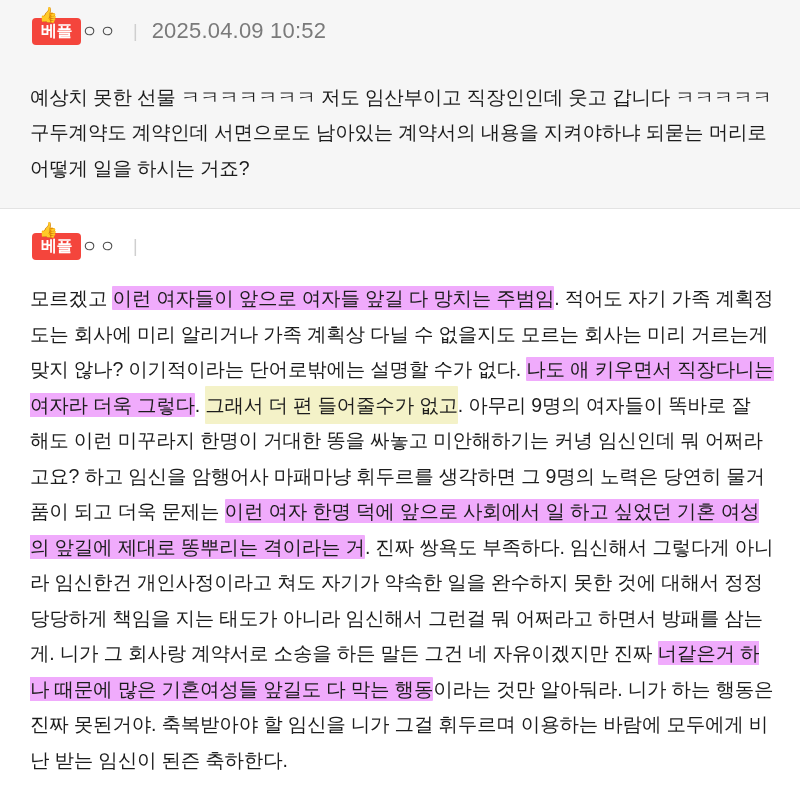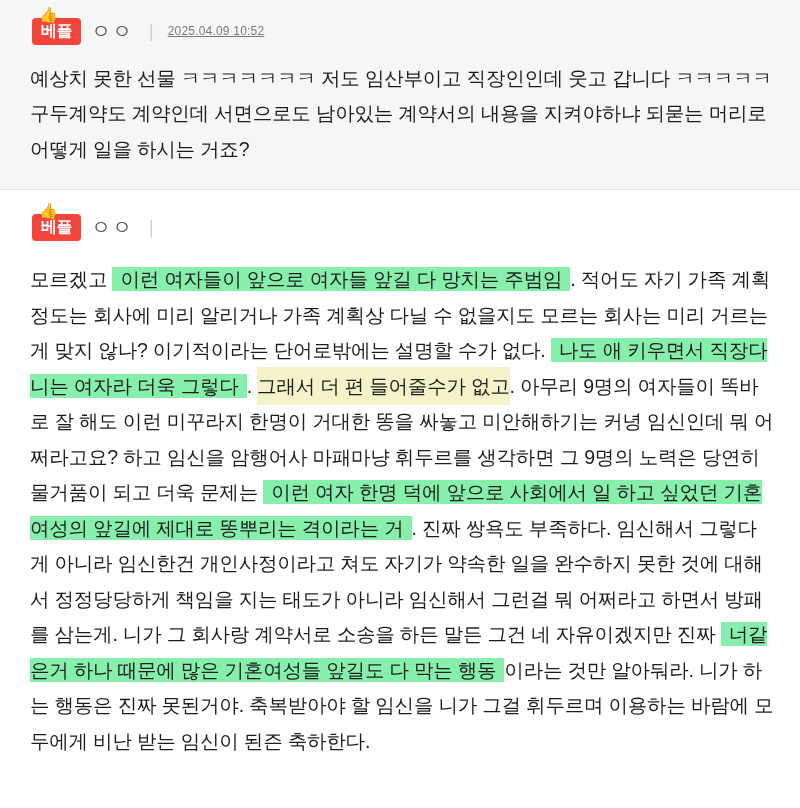--- a/index.html
+++ b/index.html
@@ -69,60 +69,59 @@
   .badge .thumb {
     position: absolute;
     top: -11px;
     left: 7px;
     font-size: 15px;
     color: #c9c9c9;
     line-height: 1;
   }
 
   .author {
-    margin-left: 10px;
-    font-size: 20px;
+    margin-left: 0;
+    font-size: 17px;
     color: #4d4d4d;
     letter-spacing: 1px;
   }
 
   .sep {
     margin: 0 14px 0 16px;
     color: #cfcfcf;
     font-size: 18px;
     line-height: 1;
   }
 
   .timestamp {
-    font-size: 12px;
+    font-size: 22px;
     color: #7a7a7a;
     letter-spacing: 0.2px;
-    text-decoration: underline;
   }
 
   .body-text {
     padding: 0 26px 0 30px;
     font-size: 19.5px;
     line-height: 1.82;
     color: #1c1c1c;
     letter-spacing: -0.2px;
     word-break: break-all;
   }
   .comment.first .body-text {
-    margin-top: 13px;
+    margin-top: 32px;
   }
   .comment.second .body-text {
     margin-top: 18px;
   }
 
   
   mark.pink {
-    background: #86efac;
+    background: #f0abfc;
     color: #1c1c1c;
-    padding: 1px 8px;
+    padding: 1px 0;
     border-radius: 1px;
   }
   mark.yellow {
     background: #f4f2c8;
     color: #1c1c1c;
     padding: 8px 0;
     border-radius: 1px;
   }
 </style>
 </head>

